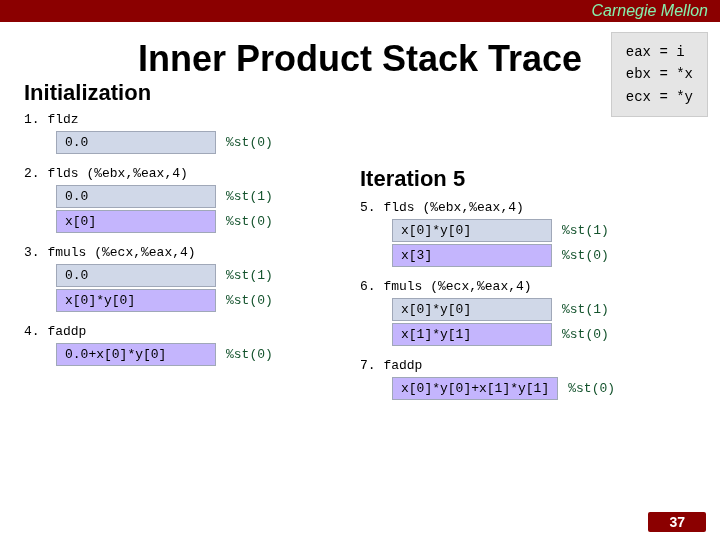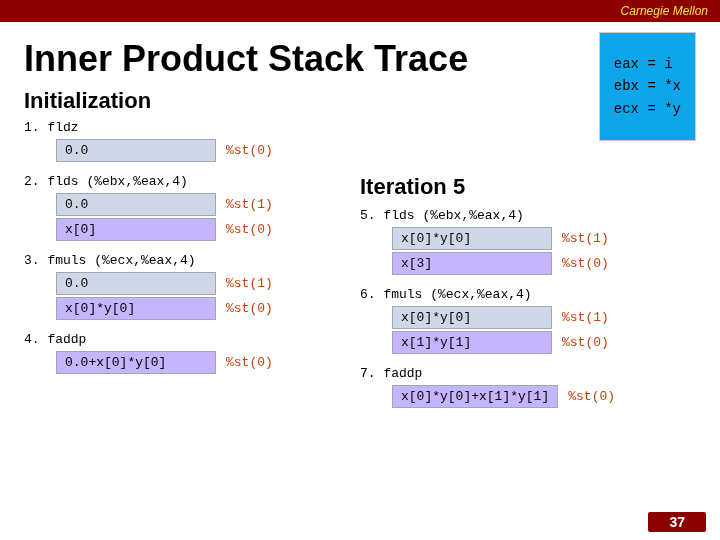--- a/index.html
+++ b/index.html
@@ -15,46 +15,46 @@
     
     #top-bar {
       background: #8b0000;
       height: 22px;
       display: flex;
       align-items: center;
       justify-content: flex-end;
       padding-right: 12px;
     }
     #top-bar span {
-      color: #fde047;
-      font-size: 12px;
+      color: #86efac;
+      font-size: 16px;
       font-style: italic;
     }
 
     
     #main {
       padding: 16px 24px 16px 24px;
     }
 
     
     #page-title {
       font-size: 36px;
       font-weight: bold;
       color: #000;
-      margin-bottom: 8px;
+      text-align: center;
     }
 
     
     #register-box {
       position: absolute;
       top: 32px;
-      right: 24px;
-      background: #0ea5e9;
+      right: 12px;
+      background: #e5e5e5;
       border: 1px solid #ccc;
-      padding: 20px 14px;
+      padding: 8px 14px;
       font-family: 'Courier New', Courier, monospace;
       font-size: 14px;
       line-height: 1.6;
       color: #000;
     }
 
     
     .section-header {
       font-size: 22px;
       font-weight: bold;
@@ -88,21 +88,21 @@
       padding: 3px 8px;
       min-width: 160px;
       color: #000;
     }
     .stack-cell.highlighted {
       background: #c4b5fd;
     }
     .stack-label {
       font-family: 'Courier New', Courier, monospace;
       font-size: 13px;
-      color: #c2410c;
+      color: #14532d;
       margin-left: 10px;
     }
 
     
     #iterations-row {
       display: flex;
       gap: 0px;
       margin-top: 8px;
     }
     .iteration-col {

